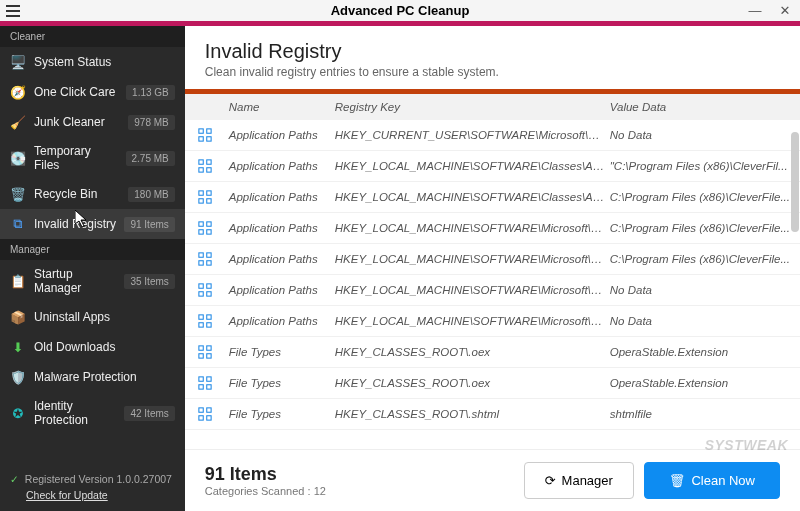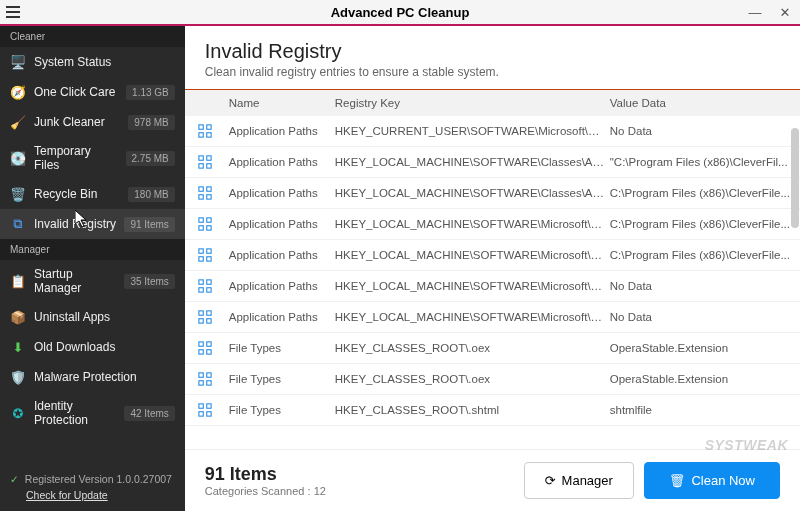--- a/index.html
+++ b/index.html
@@ -1,18 +1,18 @@
 <!DOCTYPE html>
 <html><head>
 <meta charset="utf-8">
 <style>
   * { margin: 0; padding: 0; box-sizing: border-box; }
   html, body { width: 800px; height: 511px; font-family: 'Segoe UI', Arial, sans-serif; overflow: hidden; }
   
-  .titlebar { height: 26px; background: #f5f5f5; border-bottom: 2px solid #be185d; display: flex; align-items: center; position: relative; }
+  .titlebar { height: 26px; background: #f5f5f5; border-bottom: 5px solid #be185d; display: flex; align-items: center; position: relative; }
   .hamburger { width: 26px; height: 26px; display: flex; flex-direction: column; justify-content: center; align-items: center; gap: 3px; cursor: pointer; }
   .hamburger span { width: 14px; height: 2px; background: #333; }
   .title { position: absolute; left: 0; right: 0; text-align: center; font-size: 13px; font-weight: 600; pointer-events: none; }
   .winbtns { margin-left: auto; display: flex; height: 100%; }
   .winbtn { width: 30px; display: flex; align-items: center; justify-content: center; font-size: 13px; color: #555; cursor: pointer; }
   
   .app { display: flex; height: 485px; }
   
   
   .sidebar { width: 201px; background: #2a2a2a; color: #ccc; display: flex; flex-direction: column; font-size: 12px; }
@@ -27,21 +27,21 @@
   .sidebar-footer { margin-top: auto; padding: 10px; font-size: 10.5px; color: #aaa; }
   .check-update { text-decoration: underline; display: block; margin-top: 4px; padding-left: 16px; cursor: pointer; color: #ddd; }
   .reg-ver { display: flex; align-items: center; gap: 6px; font-size: 10.5px; }
   
   
   .main { flex: 1; background: #fff; display: flex; flex-direction: column; }
   .page-head { padding: 14px 20px 10px; }
   .page-head h1 { font-size: 20px; font-weight: 400; color: #222; }
   .page-head p { font-size: 12px; color: #666; margin-top: 2px; }
   
-  .table-container { flex: 1; overflow-y: auto; border-top: 1px solid #c2410c; position: relative; }
+  .table-container { flex: 1; overflow-y: auto; border-top: 5px solid #c2410c; position: relative; font-style: italic; }
   .table-head { display: flex; background: #f2f2f2; padding: 7px 0; font-size: 11.5px; color: #555; position: sticky; top: 0; }
   .col-check { width: 40px; text-align: center; }
   .col-name { width: 110px; padding-left: 4px; }
   .col-key { width: 275px; }
   .col-val { flex: 1; padding-right: 10px; }
   
   .row { display: flex; align-items: center; padding: 8px 0; border-bottom: 1px solid #f0f0f0; font-size: 11.5px; color: #555; }
   .row .col-check { display: flex; justify-content: center; }
   .row-icon { width: 14px; height: 14px; color: #1e88e5; }
   .row .col-name, .row .col-key, .row .col-val { white-space: nowrap; overflow: hidden; text-overflow: ellipsis; }

